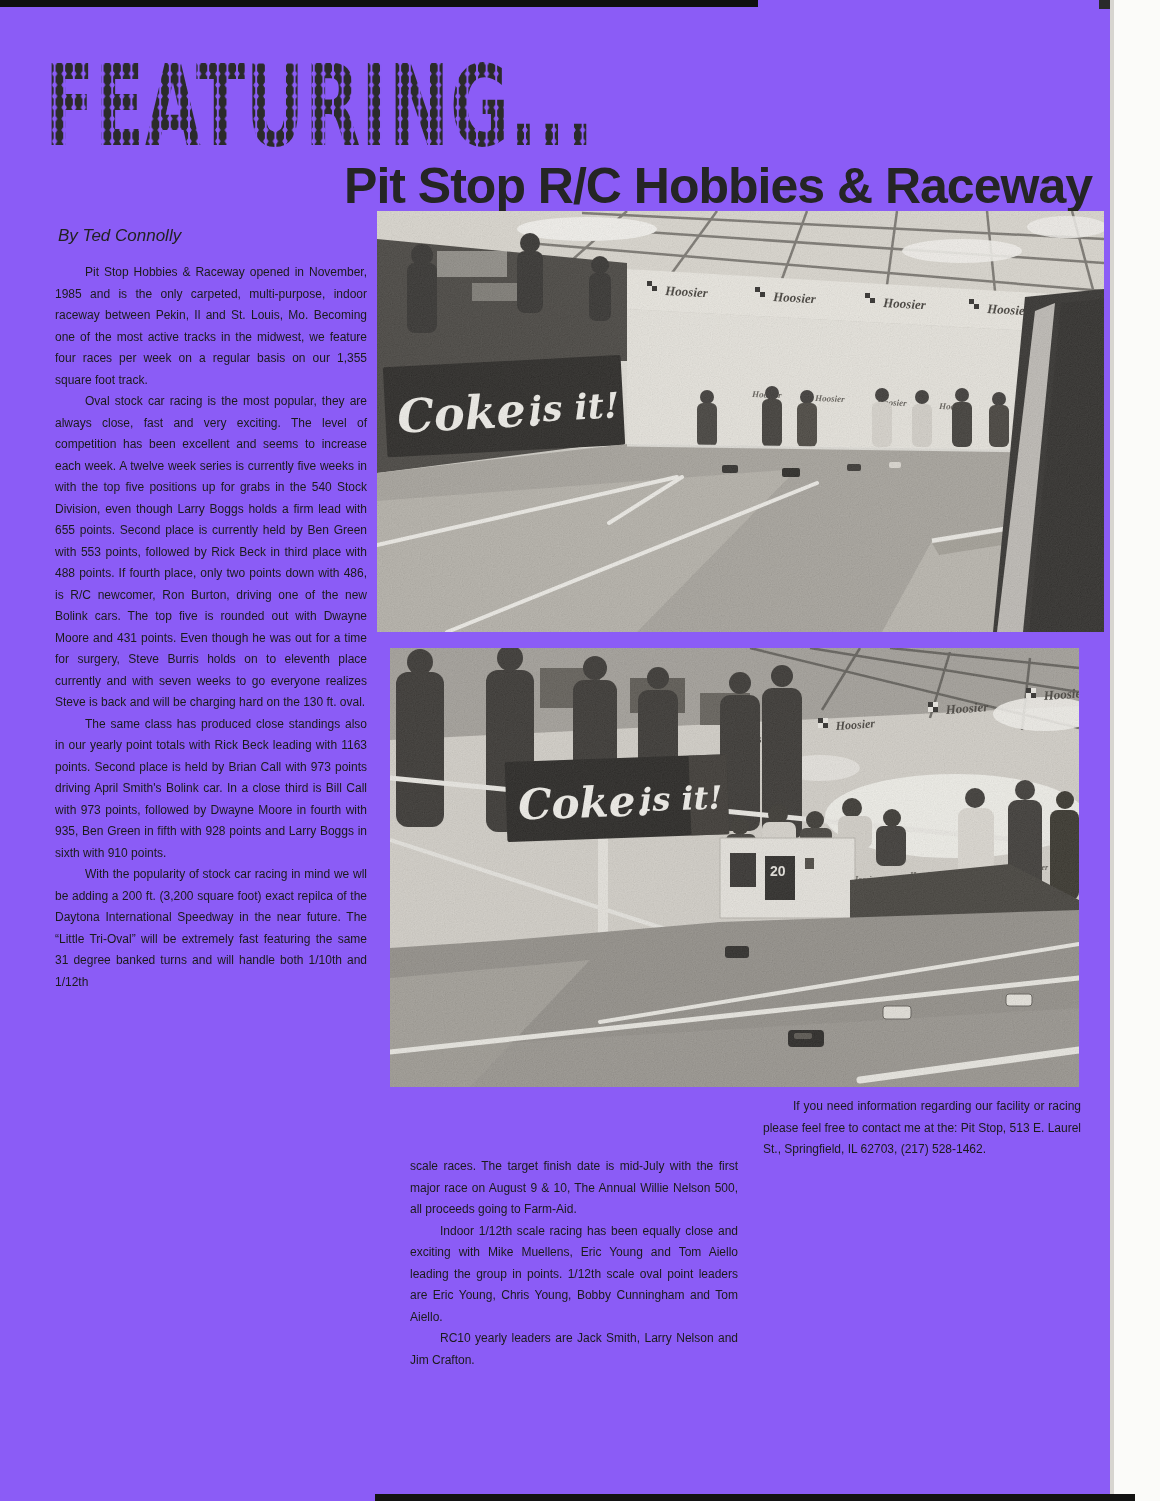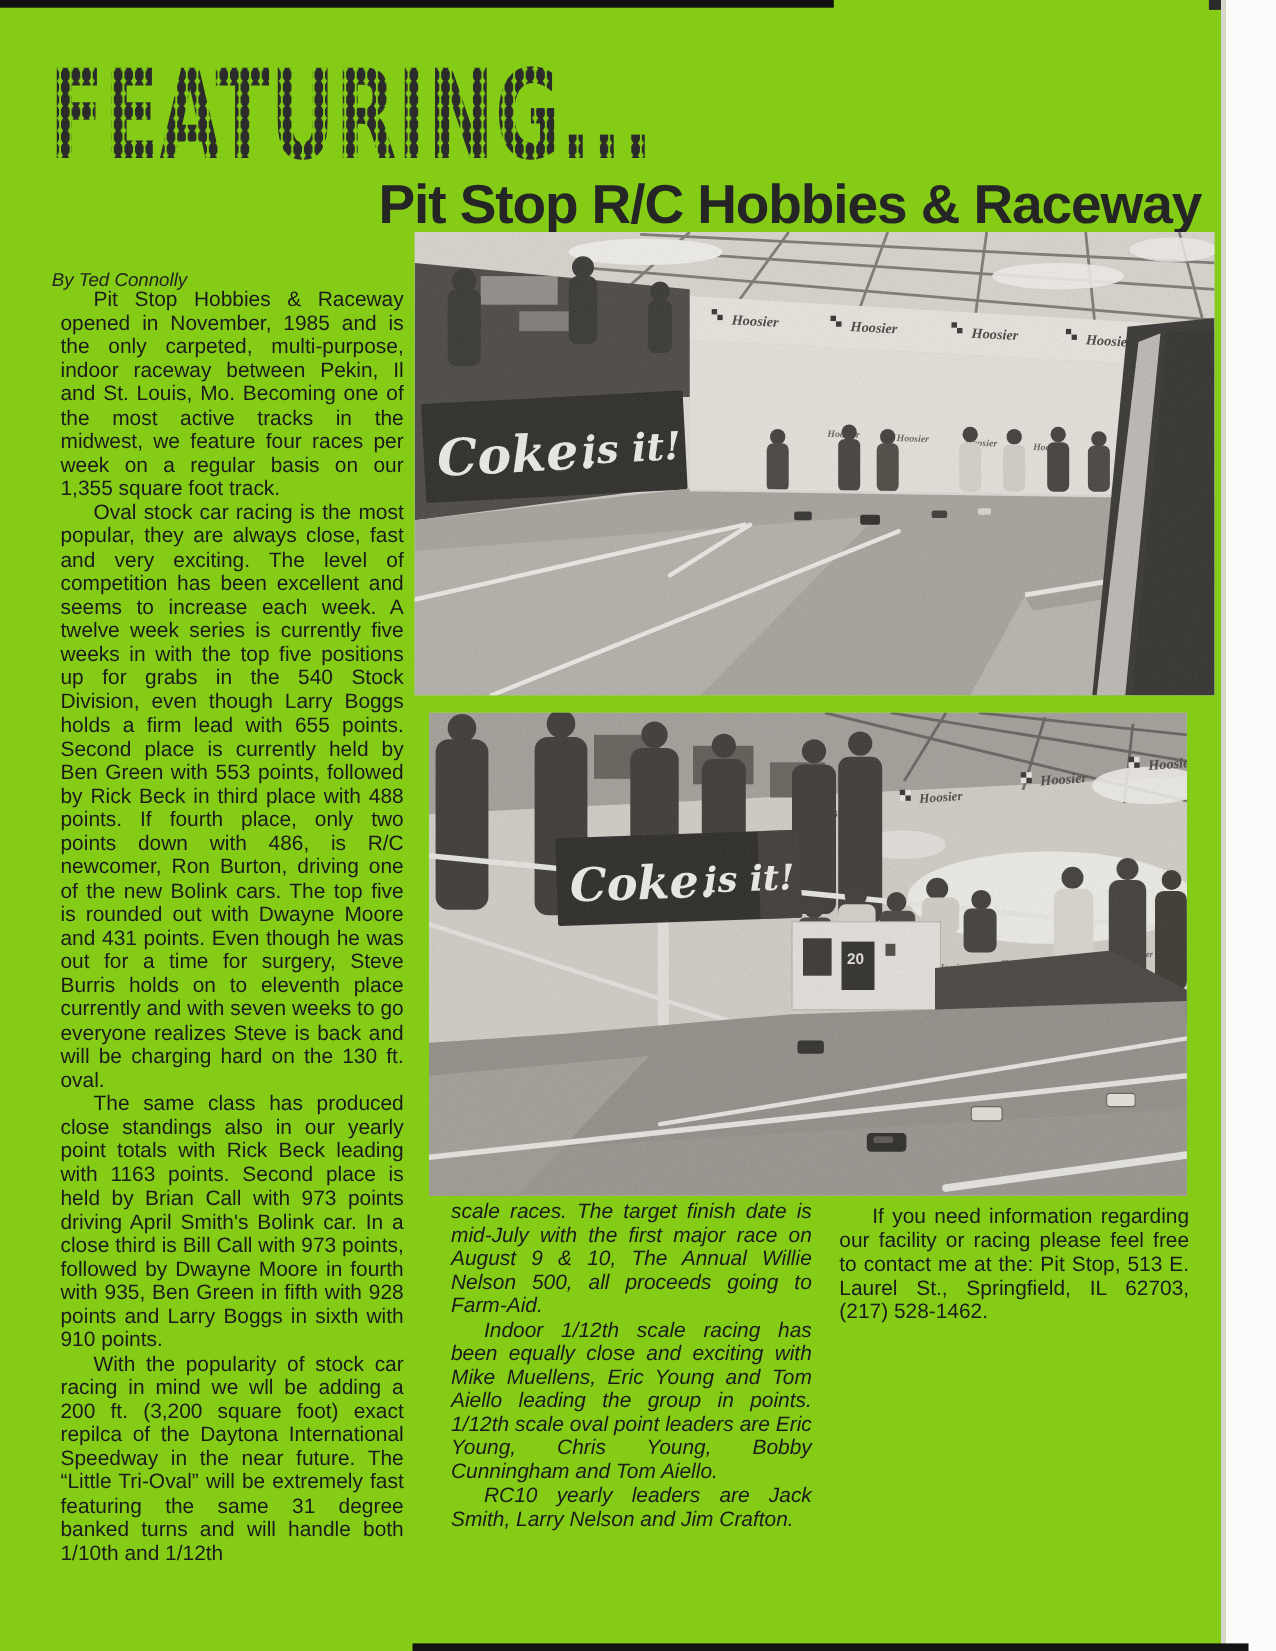--- a/index.html
+++ b/index.html
@@ -1,42 +1,42 @@
 <!DOCTYPE html>
 <html><head>
 <meta charset="utf-8">
 <style>
   html,body{margin:0;padding:0;background:#e9e7e2;}
-  .page{position:relative;width:1160px;height:1501px;background:#84cc16;overflow:hidden;
+  .page{position:relative;width:1160px;height:1501px;background:#8b5cf6;overflow:hidden;
         font-family:"Liberation Sans","DejaVu Sans",sans-serif;color:#1c1c1c;}
   
   .strip-top{position:absolute;left:0;top:0;width:758px;height:7px;background:#101010;}
   .corner-tr{position:absolute;left:1099px;top:0;width:15px;height:9px;background:#2a2a2a;}
   .edge-right{position:absolute;left:1110px;top:0;width:4px;height:1501px;background:#d7d5d0;}
   .edge-right-bg{position:absolute;left:1114px;top:0;width:46px;height:1501px;background:#fbfbf9;}
   .strip-bottom{position:absolute;left:375px;top:1494px;width:760px;height:7px;background:#131313;}
   
   .featuring{position:absolute;left:45px;top:40px;margin:0;line-height:1;
      font:800 90px "DejaVu Sans",sans-serif;letter-spacing:1px;color:#2b2b2b;
      transform:scale(.8,1.25);transform-origin:left top;white-space:nowrap;}
   @supports ((-webkit-background-clip:text) or (background-clip:text)){
     .featuring{
       background-image:radial-gradient(circle,#2b2b2b 64%,rgba(0,0,0,0) 71%);
       background-size:12px 9px;
       -webkit-background-clip:text;background-clip:text;color:transparent;}
   }
   .title{position:absolute;left:298px;top:160px;width:794px;margin:0;text-align:right;
      font:bold 50px/1.05 "Liberation Sans","DejaVu Sans",sans-serif;letter-spacing:-1px;color:#252525;white-space:nowrap;}
-  .byline{position:absolute;left:47px;top:226px;font:italic 17px "Liberation Sans",sans-serif;color:#222;margin-top:19px;}
+  .byline{position:absolute;left:58px;top:226px;font:italic 17px "Liberation Sans",sans-serif;color:#222;}
   
-  .col{position:absolute;text-align:justify;font-size:19px;line-height:21.5px;color:#1b1b1b;}
+  .col{position:absolute;text-align:justify;font-size:12px;line-height:21.5px;color:#1b1b1b;}
   .col p{margin:0;text-indent:30px;}
   .col p.no-indent{text-indent:0;}
   .col-left{left:55px;top:262px;width:312px;}
-  .col-mid{left:410px;top:1091px;width:328px;font-style:italic;}
+  .col-mid{left:410px;top:1156px;width:328px;}
   .col-right{left:763px;top:1096px;width:318px;}
   
   .photo{position:absolute;margin:0;background:#cfccc4;}
   .photo svg{display:block;width:100%;height:100%;}
   .photo1{left:377px;top:211px;width:727px;height:421px;}
   .photo2{left:390px;top:648px;width:689px;height:439px;}
 </style>
 </head>
 <body>
 

